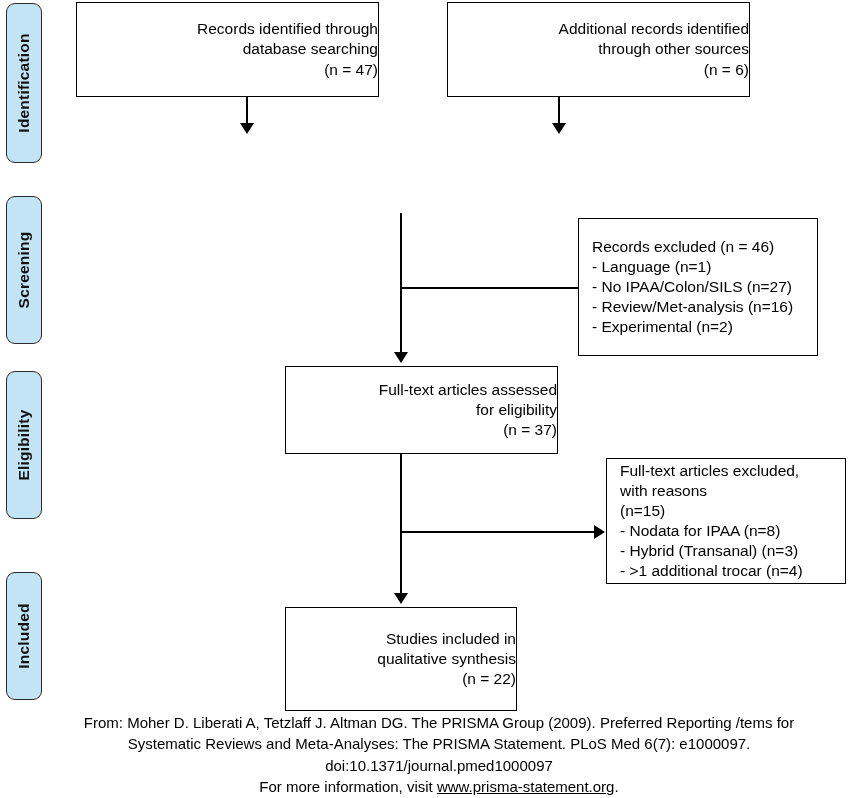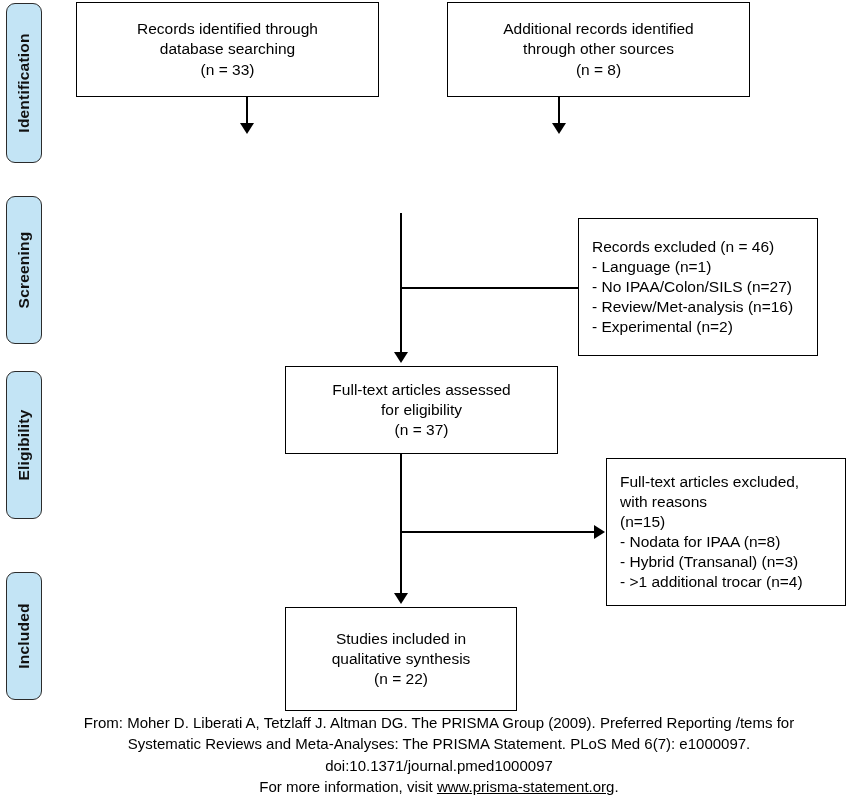--- a/index.html
+++ b/index.html
@@ -44,21 +44,21 @@
   .box {
     position: absolute;
     background: #ffffff;
     border: 1.6px solid #000000;
     box-sizing: border-box;
     display: flex;
     flex-direction: column;
     justify-content: center;
   }
   .box.center {
-    align-items: center;
+    align-items: flex-end;
     text-align: center;
   }
   .box.left {
     align-items: flex-start;
     text-align: left;
     padding-left: 13px;
   }
   .box-line {
     font-size: 15.5px;
     line-height: 1.30;
@@ -126,27 +126,27 @@
     <span class="phase-text">Eligibility</span>
   </div>
 
   <div class="phase" style="left:6px; top:572px; width:36px; height:128px;">
     <span class="phase-text">Included</span>
   </div>
 
   <div class="box center" style="left:76px; top:2px; width:303px; height:95px;">
     <div class="box-line">Records identified through</div>
     <div class="box-line">database searching</div>
-    <div class="box-line">(n = 33)</div>
+    <div class="box-line">(n = 47)</div>
   </div>
 
   <div class="box center" style="left:447px; top:2px; width:303px; height:95px;">
     <div class="box-line">Additional records identified</div>
     <div class="box-line">through other sources</div>
-    <div class="box-line">(n = 8)</div>
+    <div class="box-line">(n = 6)</div>
   </div>
 
   <div class="vline" style="left:246px; top:97px; height:26px;"></div>
   <div class="arrow-down" style="left:240px; top:123px;"></div>
 
   <div class="vline" style="left:558px; top:97px; height:26px;"></div>
   <div class="arrow-down" style="left:552px; top:123px;"></div>
 
 
   <div class="vline" style="left:400px; top:213px; height:140px;"></div>
@@ -168,21 +168,21 @@
     <div class="box-line">for eligibility</div>
     <div class="box-line">(n = 37)</div>
   </div>
 
   <div class="vline" style="left:400px; top:454px; height:140px;"></div>
   <div class="arrow-down" style="left:394px; top:593px;"></div>
 
   <div class="hline" style="left:400px; top:531px; width:194px;"></div>
   <div class="arrow-right" style="left:594px; top:525px;"></div>
 
-  <div class="box left" style="left:606px; top:458px; width:240px; height:148px;">
+  <div class="box left" style="left:606px; top:458px; width:240px; height:126px;">
     <div class="box-line">Full-text articles excluded,</div>
     <div class="box-line">with reasons</div>
     <div class="box-line">(n=15)</div>
     <div class="box-line">- Nodata for IPAA (n=8)</div>
     <div class="box-line">- Hybrid (Transanal) (n=3)</div>
     <div class="box-line">- &gt;1 additional trocar (n=4)</div>
   </div>
 
   <div class="box center" style="left:285px; top:607px; width:232px; height:104px;">
     <div class="box-line">Studies included in</div>

